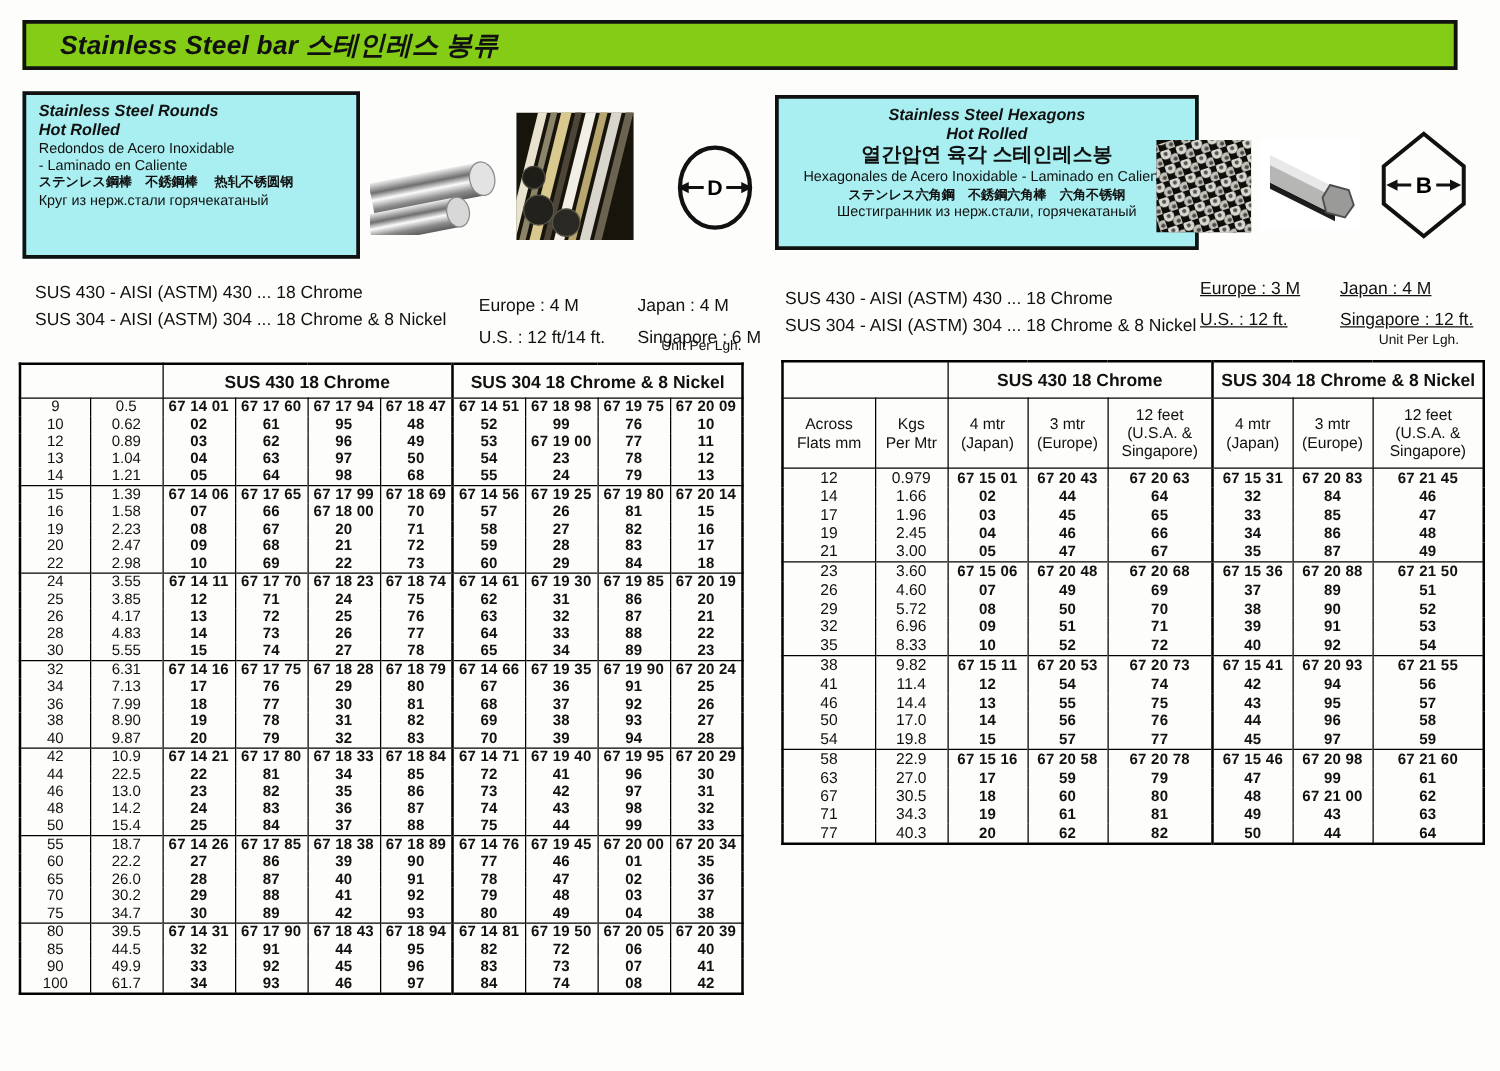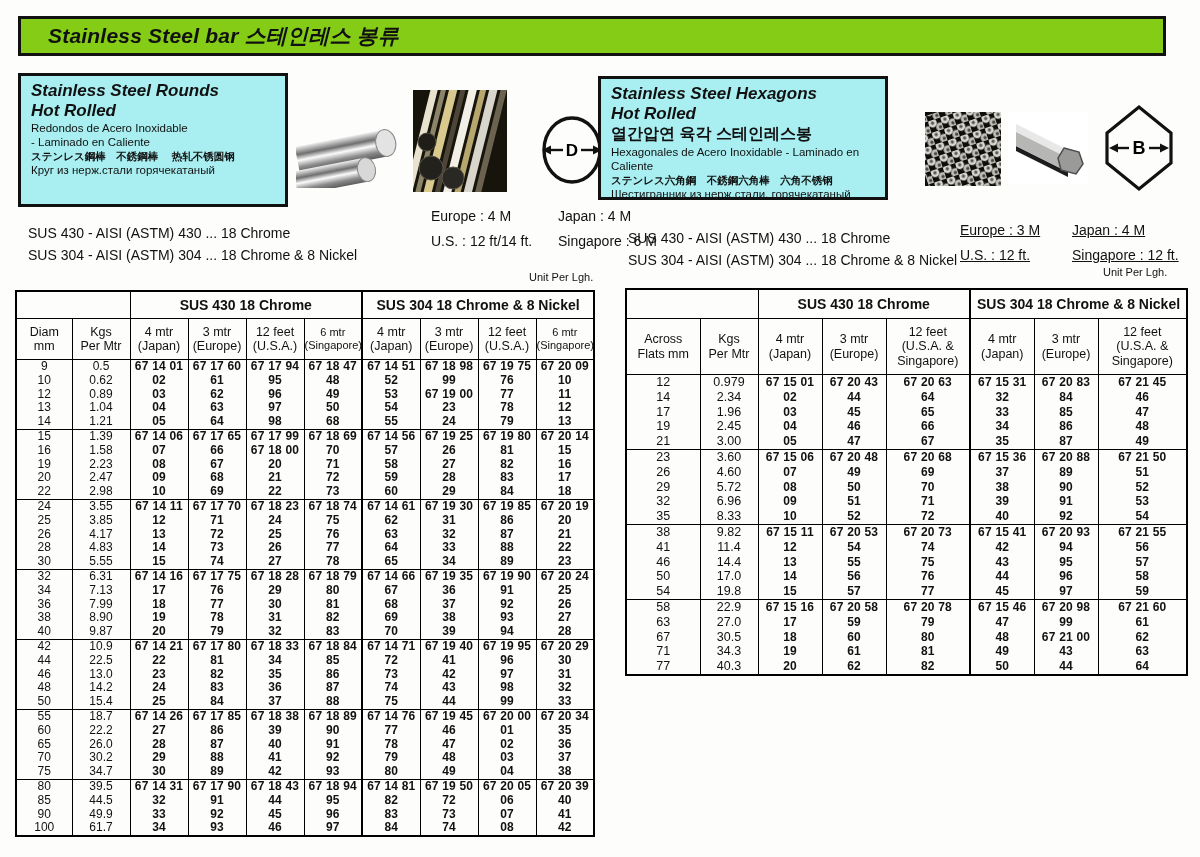--- a/index.html
+++ b/index.html
@@ -7,33 +7,33 @@
   #page{position:relative;width:1200px;height:857px;background:#fdfdfb;overflow:hidden;}
 
   
   .title-band{position:absolute;left:18px;top:16px;width:1142px;height:34px;
     background:#84cc16;border:3px solid #111;display:flex;align-items:center;}
   .title-band .t{font-style:italic;font-weight:bold;font-size:21px;padding-left:27px;letter-spacing:.2px;}
 
   
   .info-box{position:absolute;background:#a9eff1;border:3px solid #111;padding:5px 10px 4px 10px;box-sizing:border-box;}
   .box-rounds{left:18px;top:73px;width:270px;height:134px;}
-  .box-hex{left:598px;top:76px;width:290px;height:124px;}
-  .bt{font-style:italic;font-weight:bold;font-size:17px;line-height:1.18;}
+  .box-hex{left:620px;top:76px;width:339px;height:124px;text-align:center;}
+  .bt{font-style:italic;font-weight:bold;font-size:13px;line-height:1.18;}
   .bk{font-weight:bold;font-size:16px;line-height:1.3;}
   .bs{font-size:11.5px;line-height:1.25;}
   .bj{font-size:10.5px;font-weight:bold;line-height:1.3;}
 
   
   .ph{position:absolute;}
 
   
   .spec{position:absolute;font-size:14px;line-height:22px;}
   .lengths{position:absolute;font-size:14px;line-height:25px;display:grid;}
-  .len-rounds{left:383px;top:204px;grid-template-columns:127px 130px;margin-left:48px;}
+  .len-rounds{left:383px;top:232px;grid-template-columns:127px 130px;}
   .len-hex{left:960px;top:218px;grid-template-columns:112px 118px;text-decoration:underline;}
   .unit-note{position:absolute;font-size:11px;padding-left:10px;}
 
   
   .twrap{position:absolute;}
   .lt-wrap{left:15px;top:290px;width:580px;}
   .rt-wrap{left:625px;top:288px;width:561px;}
   table.pt{border-collapse:collapse;table-layout:fixed;width:100%;border:2px solid #000;}
   table.pt th, table.pt td{border:1px solid #000;overflow:hidden;}
   table.pt thead th{white-space:pre-line;font-weight:normal;font-size:12.5px;line-height:1.15;text-align:center;vertical-align:middle;padding:1px 0;}
@@ -142,42 +142,20 @@
           <col style="width:58px">
             <col style="width:58px">
             <col style="width:58px">
             <col style="width:58px">
         </colgroup>
         <thead>
           <tr class="r1">
             <th class="blank" colspan="2"></th>
             <th colspan="4">SUS 430  18 Chrome</th>
             <th colspan="4">SUS 304  18 Chrome &amp; 8 Nickel</th>
-          </tr>
-          <tr class="r2">
-            <th>Diam
-mm</th>
-            <th>Kgs
-Per Mtr</th>
-            <th>4 mtr
-(Japan)</th>
-            <th>3 mtr
-(Europe)</th>
-            <th>12 feet
-(U.S.A.)</th>
-            <th>6 mtr
-(Singapore)</th>
-            <th>4 mtr
-(Japan)</th>
-            <th>3 mtr
-(Europe)</th>
-            <th>12 feet
-(U.S.A.)</th>
-            <th>6 mtr
-(Singapore)</th>
           </tr>
         </thead>
         <tbody id="lt-body">
             <tr class="grp">
               <td>9</td>
               <td>0.5</td>
               <td class="code">67 14 01</td>
               <td class="code">67 17 60</td>
               <td class="code">67 17 94</td>
               <td class="code">67 18 47</td>
@@ -686,21 +664,21 @@
               <td>0.979</td>
               <td class="code">67 15 01</td>
               <td class="code">67 20 43</td>
               <td class="code">67 20 63</td>
               <td class="code">67 15 31</td>
               <td class="code">67 20 83</td>
               <td class="code">67 21 45</td>
             </tr>
             <tr>
               <td>14</td>
-              <td>2.34</td>
+              <td>1.66</td>
               <td class="code">02</td>
               <td class="code">44</td>
               <td class="code">64</td>
               <td class="code">32</td>
               <td class="code">84</td>
               <td class="code">46</td>
             </tr>
             <tr>
               <td>17</td>
               <td>1.96</td>

